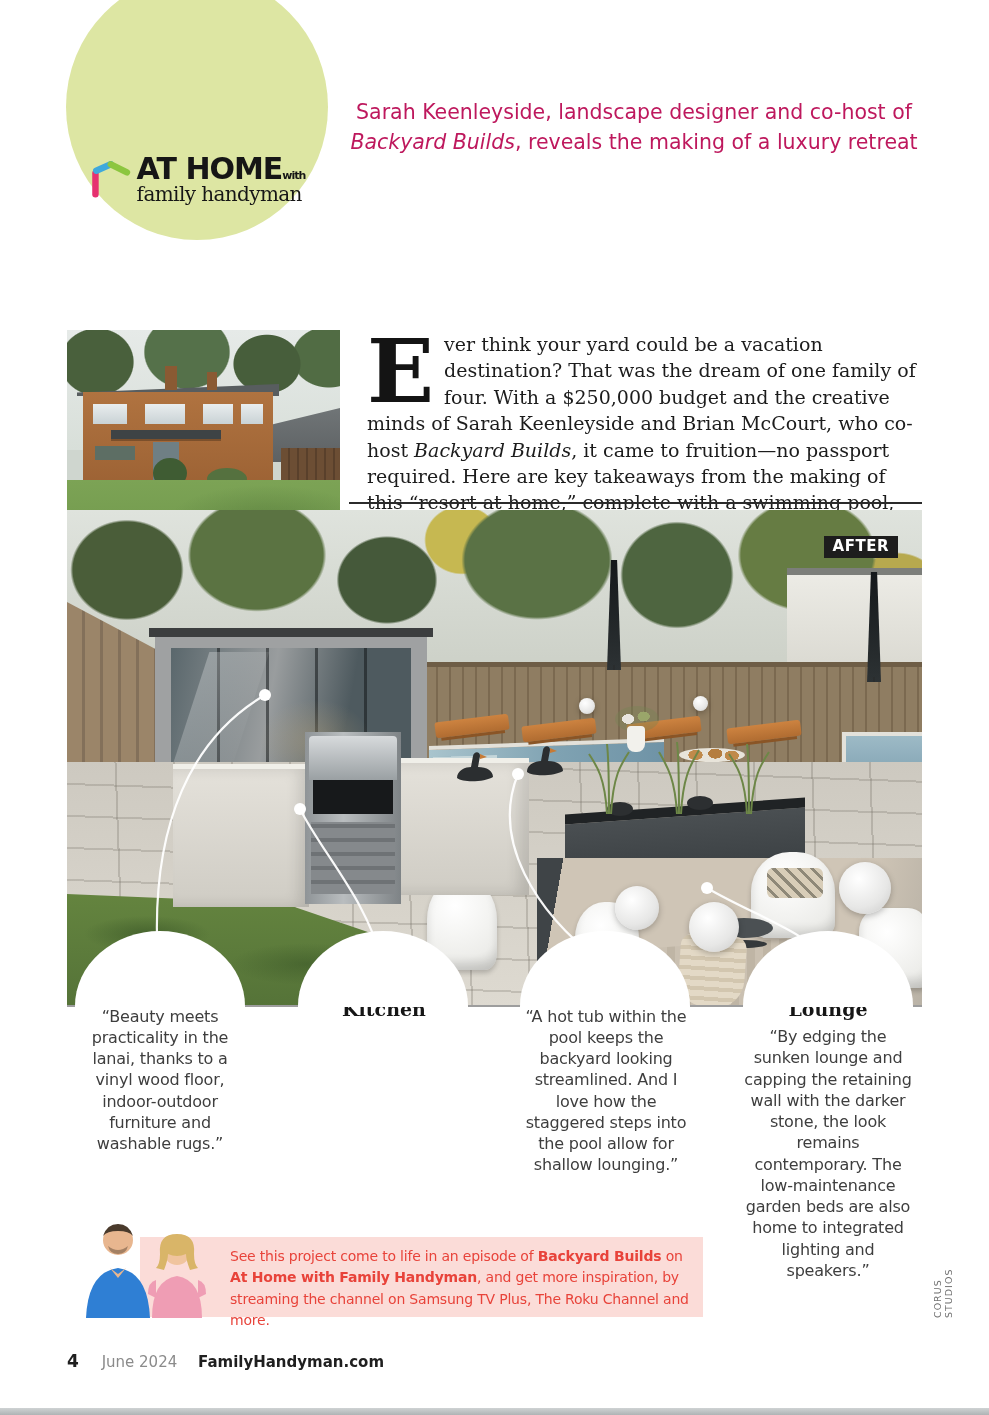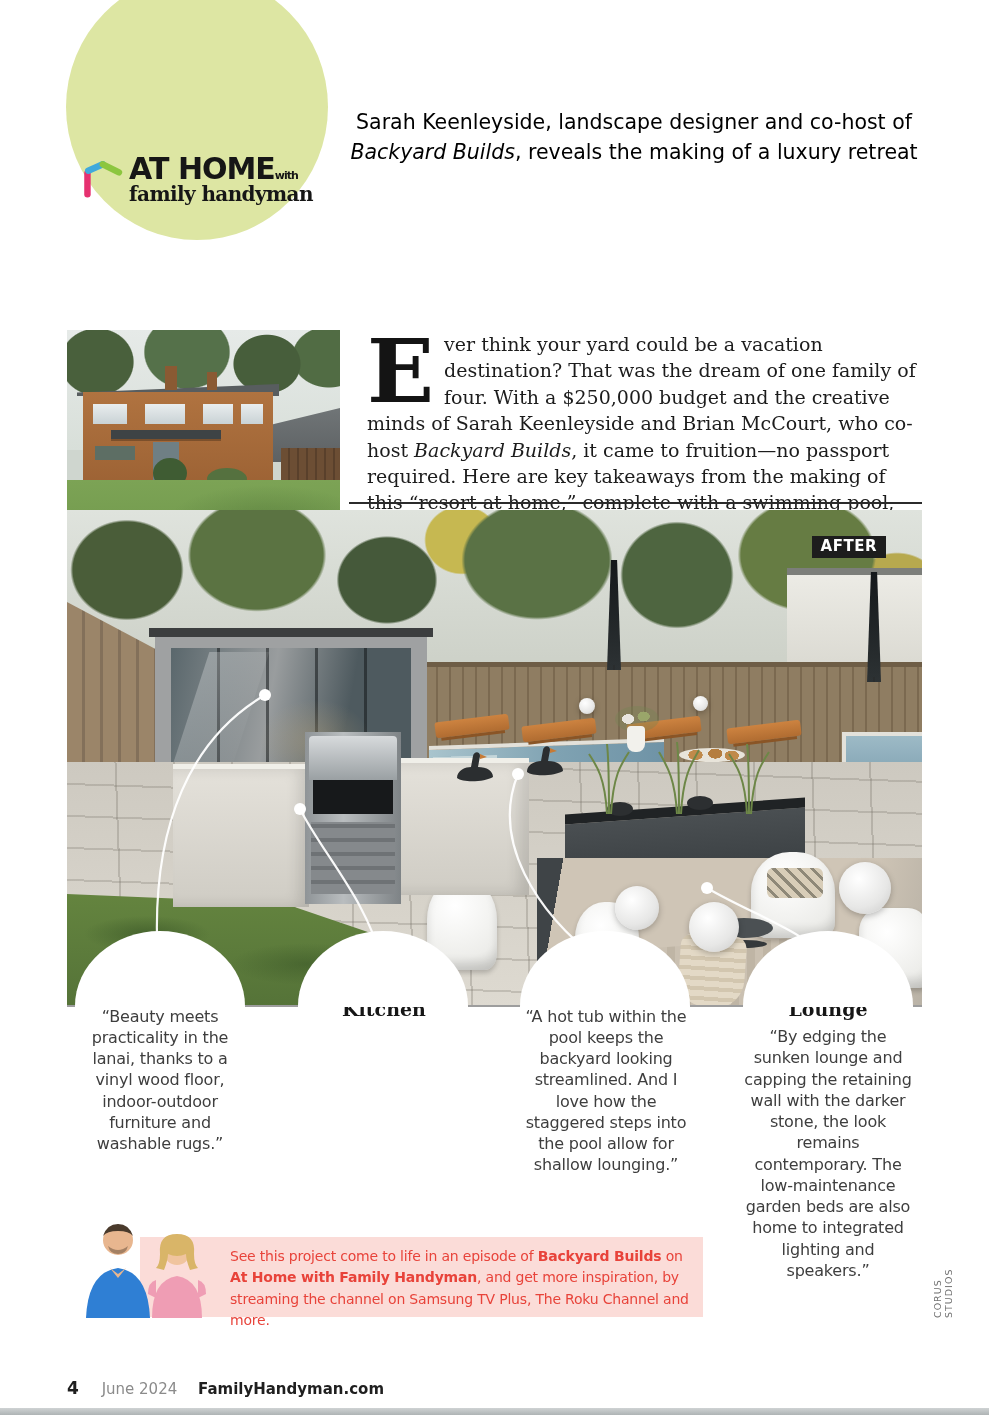--- a/index.html
+++ b/index.html
@@ -7,27 +7,27 @@
   #page{position:relative;width:989px;height:1415px;background:#fff;overflow:hidden;}
 
   
   .badge{position:absolute;left:66px;top:-26px;width:262px;height:266px;border-radius:50%;
          background:#dde6a3;display:flex;flex-direction:column;align-items:center;justify-content:flex-end;
          padding-bottom:34px;box-sizing:border-box;}
   .logo{display:flex;align-items:flex-start;gap:6px;justify-content:flex-end;}
   .logo-text{text-align:left;}
   .logo-l1{font-size:30px;font-weight:900;color:#161616;letter-spacing:-1px;line-height:1;font-family:"DejaVu Sans",sans-serif;}
   .logo-with{font-size:11px;font-weight:700;color:#161616;}
-  .logo-l2{font-size:20px;font-weight:700;color:#161616;letter-spacing:-0.6px;line-height:1.05;font-family:"DejaVu Serif",serif;}
+  .logo-l2{font-size:20px;font-weight:400;color:#161616;letter-spacing:-0.6px;line-height:1.05;font-family:"DejaVu Serif",serif;}
   .tagline{margin-top:10px;font-size:17px;color:#4c4f49;text-align:center;line-height:1.35;}
 
   
   .header{position:absolute;left:338px;top:84px;width:592px;text-align:center;}
   .title{font-family:"DejaVu Serif",serif;font-size:53px;line-height:1.22;color:#2e2d2b;font-weight:500;letter-spacing:0.5px;}
-  .subtitle{margin-top:24px;font-size:20.5px;line-height:1.45;color:#000000;}
+  .subtitle{margin-top:14px;font-size:20.5px;line-height:1.45;color:#be185d;}
   .subtitle i{font-style:italic;}
 
   
   .intro{position:absolute;left:367px;top:331px;width:556px;font-family:"DejaVu Serif",serif;
          font-size:19px;line-height:1.39;color:#1c1c1c;text-align:left;}
   .dropcap{float:left;font-family:"DejaVu Serif",serif;font-weight:700;font-size:88px;line-height:0.78;
            padding:6px 10px 0 0;color:#141414;}
   .byline{font-family:"DejaVu Sans",sans-serif;font-weight:700;font-size:14.5px;letter-spacing:-0.3px;color:#111;}
   .rule{position:absolute;left:340px;top:502px;width:582px;height:2px;background:#2b2b2b;}
 
@@ -151,21 +151,21 @@
   .co-head{font-family:"DejaVu Serif",serif;font-weight:700;font-size:19px;line-height:1.08;color:#161616;margin-bottom:7px;}
   .co-text{font-size:16px;line-height:1.33;color:#3e3e3e;letter-spacing:-0.2px;}
 
   
   .promo{position:absolute;left:140px;top:1237px;width:563px;height:80px;background:#fbdcd8;}
   .promo-text{position:absolute;left:90px;top:9px;right:12px;font-size:14px;line-height:1.52;color:#e8433a;letter-spacing:-0.2px;font-weight:500;}
   .promo-text b{font-weight:800;}
   .hosts{position:absolute;left:72px;top:1218px;width:150px;height:100px;z-index:5;}
 
   
-  .footer{position:absolute;left:67px;top:1351px;font-size:15px;color:#1f1f1f;margin-top:27px;}
+  .footer{position:absolute;left:67px;top:1351px;font-size:15px;color:#1f1f1f;}
   .pgnum{font-weight:700;font-size:17px;margin-right:18px;}
   .issue{color:#8b8b8b;margin-right:16px;}
   .site{font-weight:700;}
   .credit{position:absolute;left:932px;top:1238px;height:80px;writing-mode:vertical-rl;transform:rotate(180deg);
           font-size:9.5px;color:#6f6f6f;letter-spacing:1px;}
   .page-edge{position:absolute;left:0;right:0;bottom:0;height:7px;background:linear-gradient(#cfd3d4,#aeb3b4);}
 </style>
 </head>
 <body>
 
@@ -322,21 +322,21 @@
         <circle cx="640" cy="378" r="6"></circle>
       </g>
     </svg>
 
     
     <div class="scallop" style="left:8px;z-index:40;"></div>
     <div class="scallop" style="left:231px;z-index:40;"></div>
     <div class="scallop" style="left:453px;z-index:40;"></div>
     <div class="scallop" style="left:676px;z-index:40;"></div>
 
-    <div class="photo-tag" style="right:36px;top:26px;">AFTER</div>
+    <div class="photo-tag" style="right:24px;top:26px;">AFTER</div>
   </div>
 
   <div class="joint" style="left:67px;width:16px;"></div>
   <div class="joint" style="left:240px;width:68px;"></div>
   <div class="joint" style="left:463px;width:67px;"></div>
   <div class="joint" style="left:686px;width:67px;"></div>
   <div class="joint" style="left:908px;width:14px;"></div>
 
   <div class="callout" style="left:78px;top:978px;width:164px;">
     <div class="co-head">Lanai</div>

